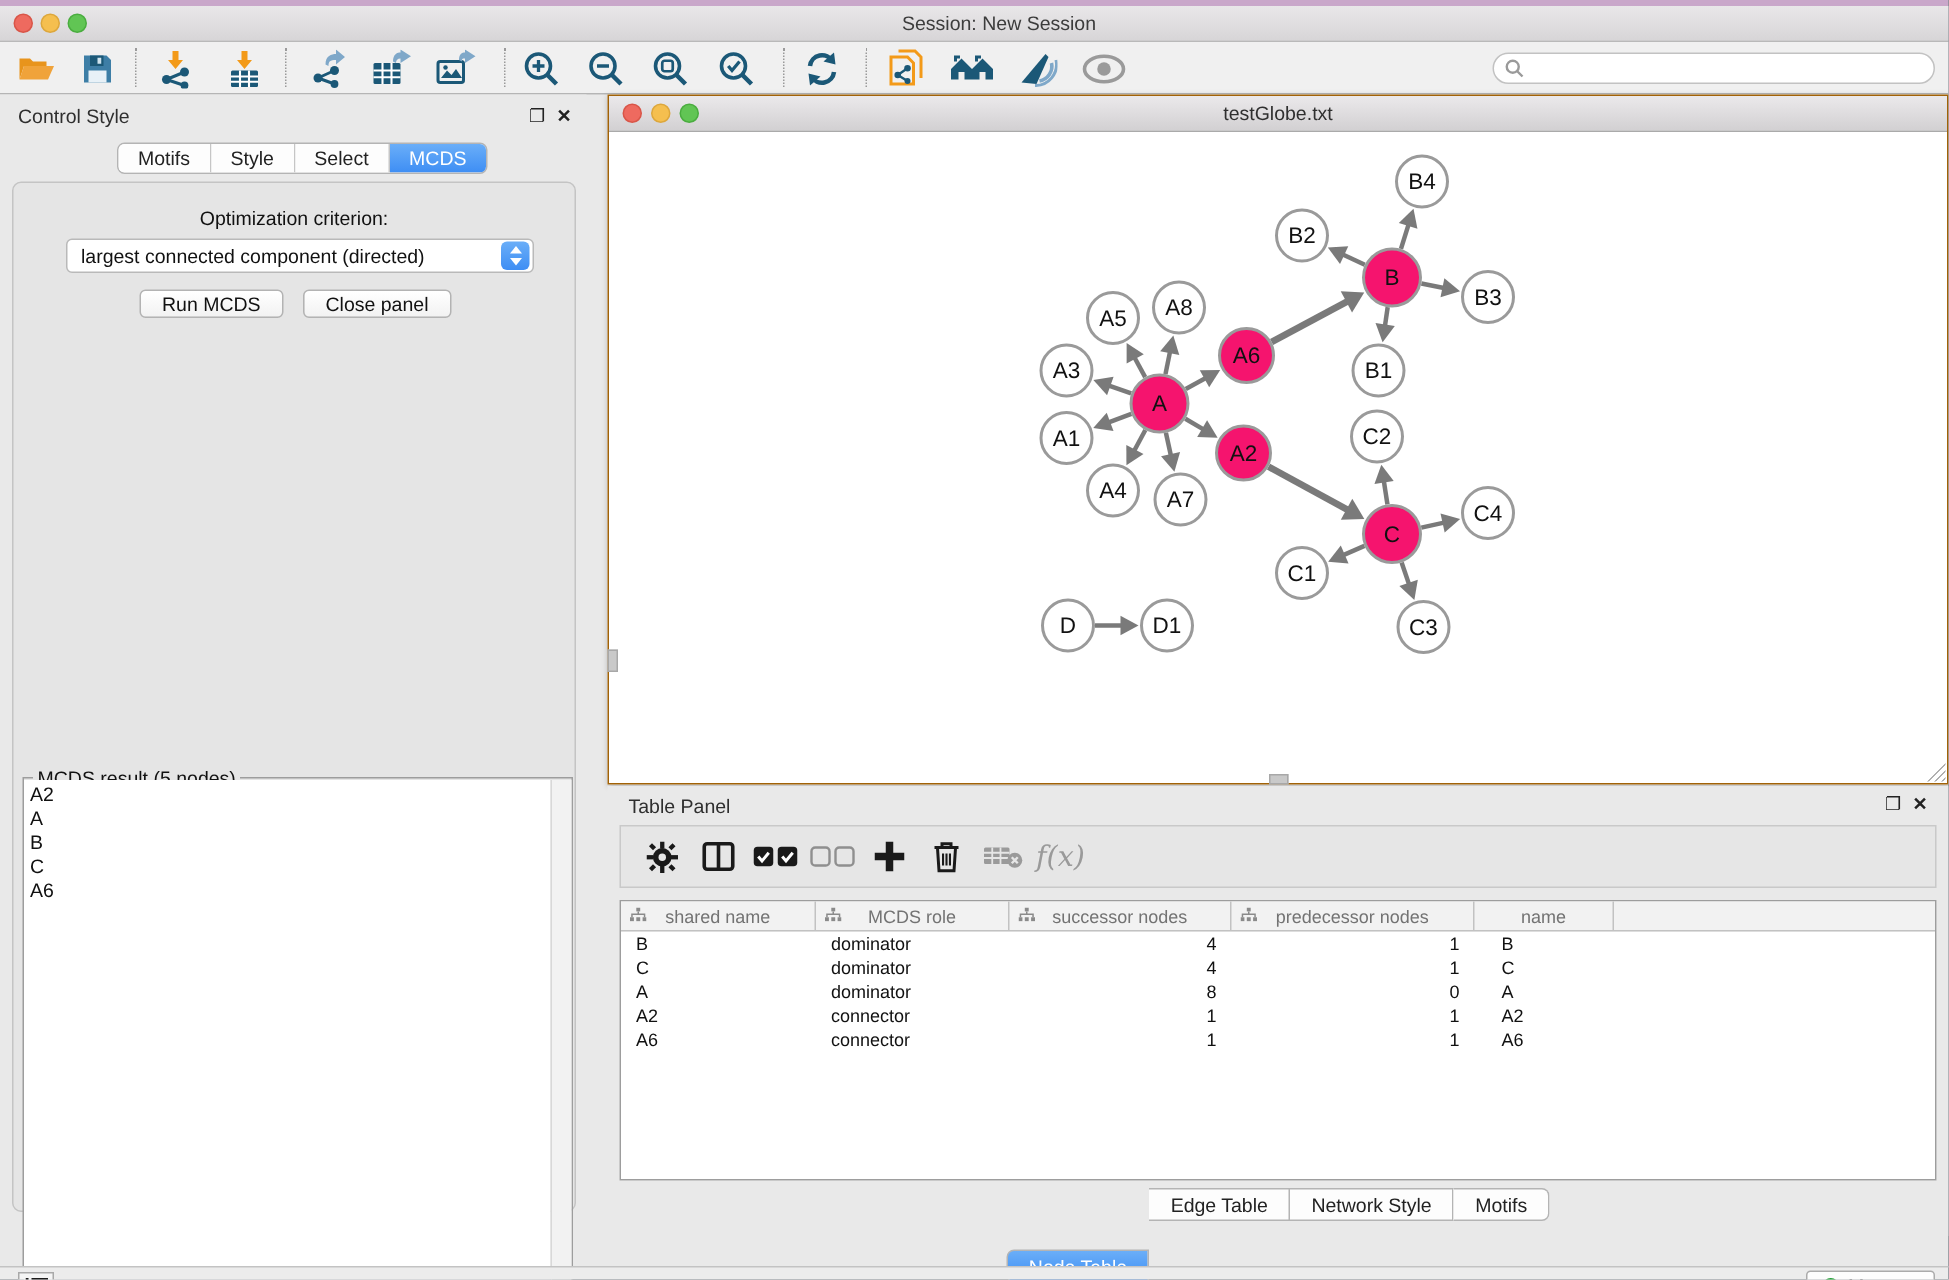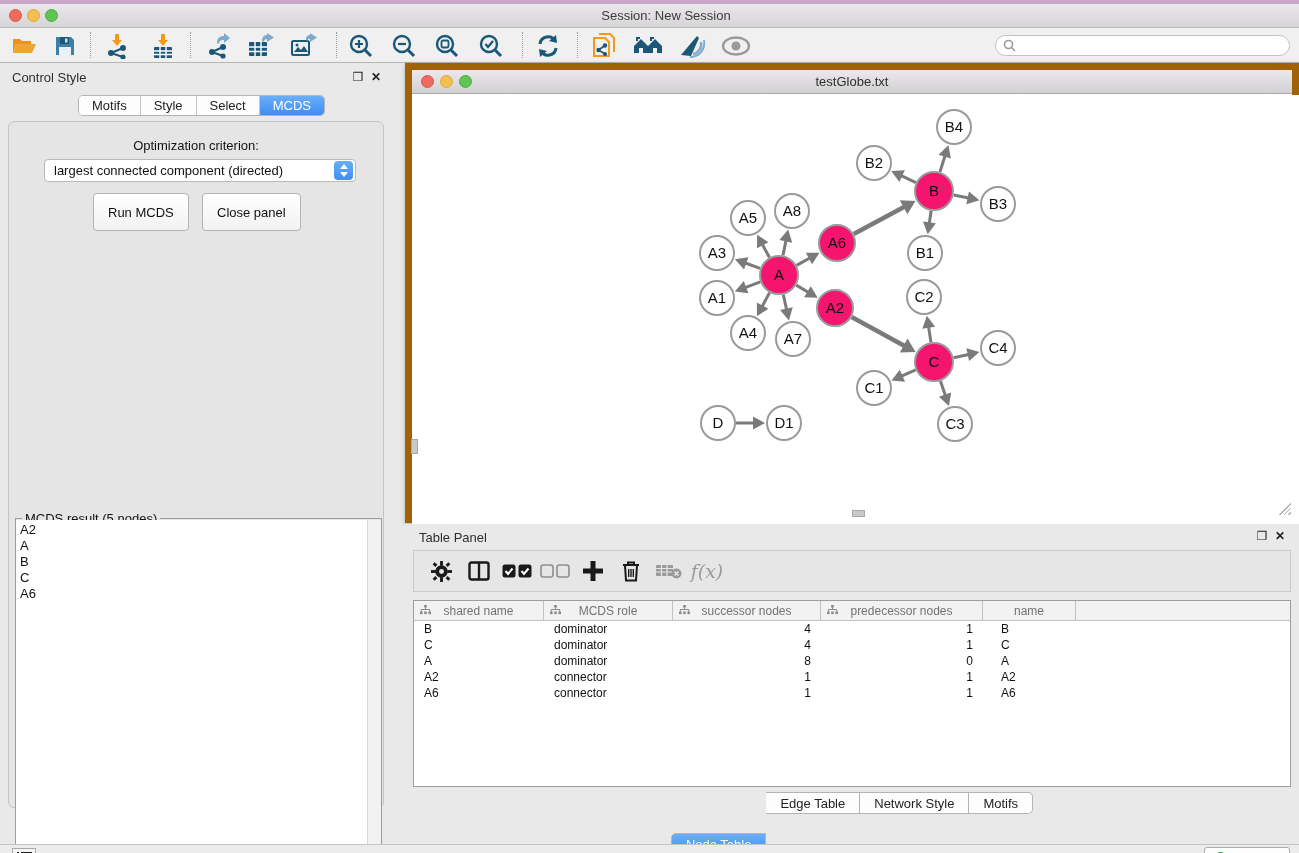--- a/index.html
+++ b/index.html
@@ -52,37 +52,37 @@
   #opt-select { position:absolute; left:35px; top:37px; width:312px; height:23px;
     background:#fff; border:1px solid #b9b9b9; border-radius:4px; display:flex; align-items:center; }
   #opt-select .val { flex:1; padding-left:9px; font-size:13px; color:#111;
     white-space:nowrap; overflow:hidden; }
   #opt-stepper { width:19px; height:19px; margin-right:2px; border-radius:4px;
     background:linear-gradient(#6aaef8,#3e8ef4); position:relative; }
   #opt-stepper::before, #opt-stepper::after { content:""; position:absolute; left:5.5px;
     border-left:4px solid transparent; border-right:4px solid transparent; }
   #opt-stepper::before { top:3px; border-bottom:5px solid #fff; }
   #opt-stepper::after  { bottom:3px; border-top:5px solid #fff; }
-  .cp-btn { position:absolute; top:71px; height:38px; background:linear-gradient(#ffffff,#f2f2f2);
+  .cp-btn { position:absolute; top:71px; height:19px; background:linear-gradient(#ffffff,#f2f2f2);
     border:1px solid #b3b3b3; border-radius:4px; font-size:13px; color:#111;
     font-family:"Liberation Sans",sans-serif; padding:0 14px; }
   #run-btn { left:84px; }  #closep-btn { left:193px; }
   #mcds-group { position:absolute; left:6px; top:396px; width:367px; height:342px;
     border:1px solid #9d9d9d; }
   #mcds-group-label { position:absolute; left:6px; top:-8px; background:#e5e5e5;
     padding:0 3px; font-size:13px; color:#111; }
   #mcds-list { position:absolute; left:0px; top:1px; width:351px; height:339px;
     background:#fff; overflow:hidden; padding:2px 0 0 4px; }
   #mcds-scroll { position:absolute; right:0; top:1px; width:14px; height:339px;
     background:#f2f2f2; border-left:1px solid #d8d8d8; }
   .mcds-item { font-size:13px; line-height:16px; color:#111; }
 
   
   #net-window { left:405px; top:59px; width:894px; height:460px;
-    border:7px solid #a16207; background:#fff; box-shadow:0 1px 4px rgba(0,0,0,.25); }
+    border:1px solid #a16207; background:#fff; box-shadow:0 1px 4px rgba(0,0,0,.25); }
   #net-titlebar { position:absolute; left:0; top:0; width:100%; height:24px;
     background:linear-gradient(#ebe9eb,#d2d0d2); border-bottom:1px solid #aaa; }
   #net-title { width:100%; text-align:center; line-height:24px; font-size:13px; color:#2f2f2f; }
   #net-canvas { position:absolute; left:0; top:25px; width:892px; height:433px; background:#fff; }
   #net-resize { position:absolute; right:1px; bottom:1px; width:13px; height:13px;
     background:
       linear-gradient(135deg, transparent 52%, #b0b0b0 52%, #b0b0b0 58%, transparent 58%,
       transparent 70%, #b0b0b0 70%, #b0b0b0 76%, transparent 76%,
       transparent 88%, #b0b0b0 88%, #b0b0b0 94%, transparent 94%); }
   .grip { position:absolute; background:#c9c9c9; border:1px solid #a8a8a8; }

